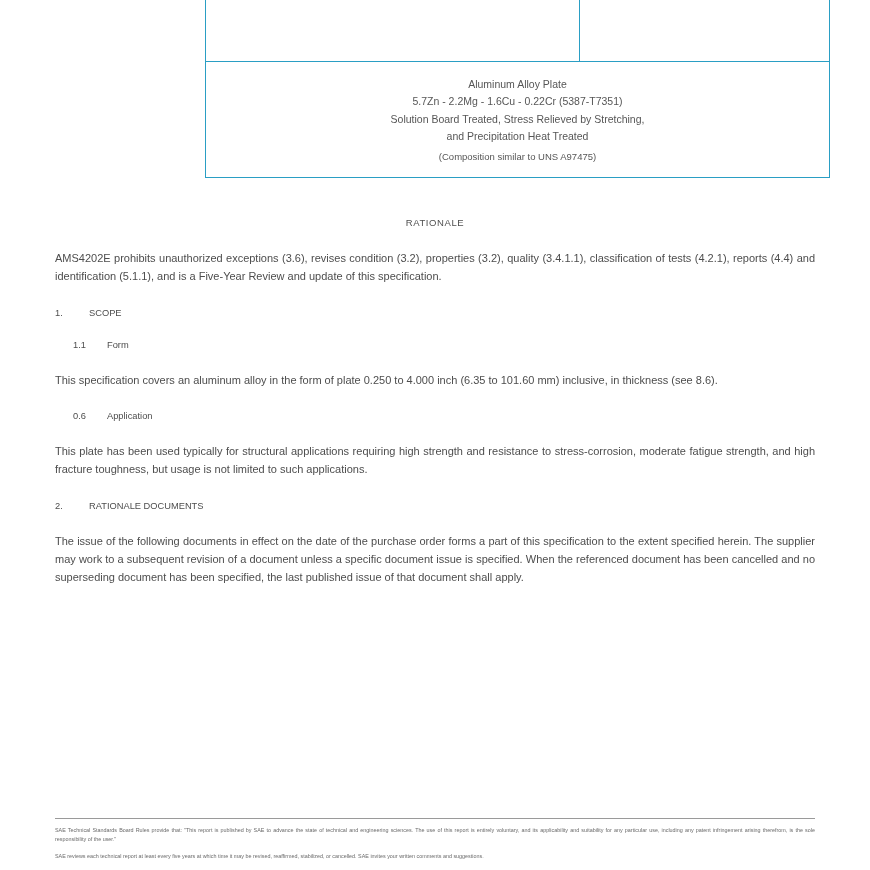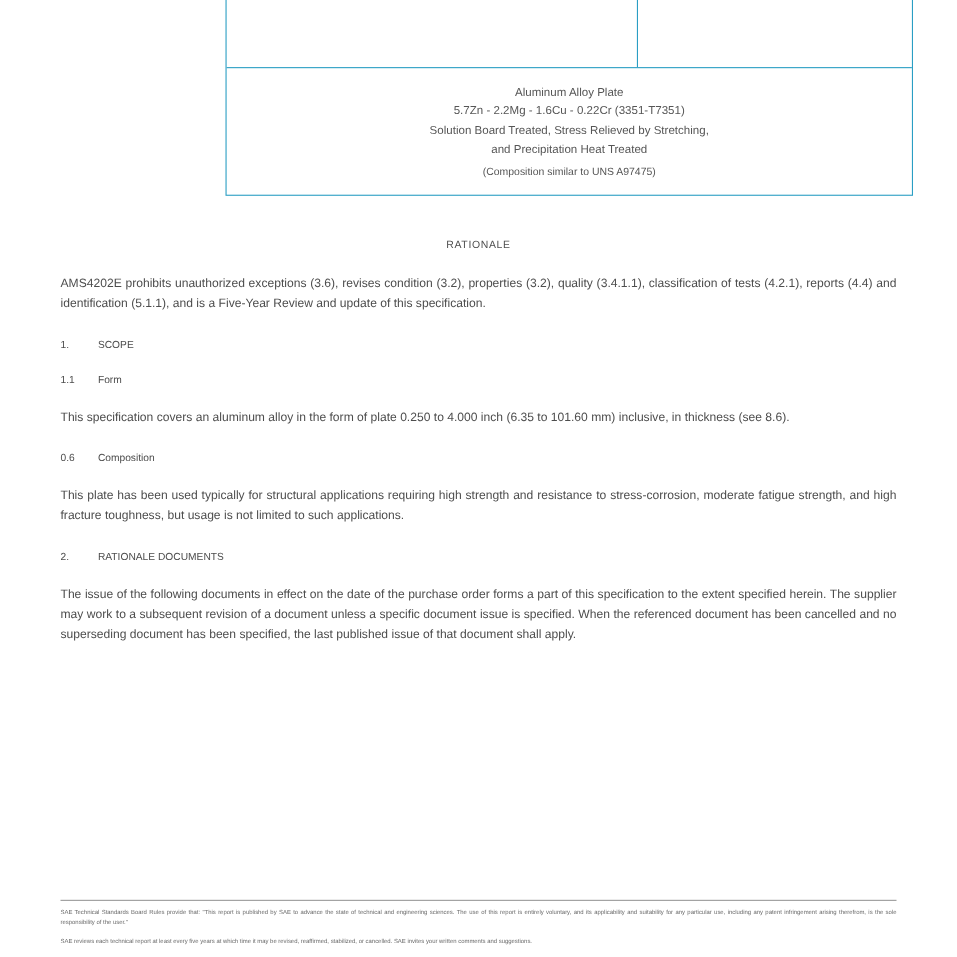--- a/index.html
+++ b/index.html
@@ -101,20 +101,21 @@
     font-size: 9.3px;
     color: #4d4d4d;
     margin: 0 0 22px 0;
   }
   .sec-heading .num {
     display: inline-block;
     width: 34px;
   }
   .sec-heading.sub .num {
     width: 34px;
+    margin-left: 18px;
   }
 
   
   .footer-rule {
     position: absolute;
     left: 55px;
     top: 818px;
     width: 760px;
     border-top: 1px solid #9a9a9a;
   }
@@ -141,21 +142,21 @@
     <div class="header-top">
       <div class="header-left"></div>
       <div class="header-right">
         
         
         
       </div>
     </div>
     <div class="header-title-block">
       <div>Aluminum Alloy Plate</div>
-      <div>5.7Zn - 2.2Mg - 1.6Cu - 0.22Cr (3351-T7351)</div>
+      <div>5.7Zn - 2.2Mg - 1.6Cu - 0.22Cr (5387-T7351)</div>
       <div>Solution Board Treated, Stress Relieved by Stretching,</div>
       <div>and Precipitation Heat Treated</div>
       <span class="comp-note">(Composition similar to UNS A97475)</span>
     </div>
   </div>
 
   <div class="body-wrap">
     <div class="rationale-heading">RATIONALE</div>
     <p class="para">AMS4202E prohibits unauthorized exceptions (3.6), revises condition (3.2), properties (3.2), quality (3.4.1.1), classification of tests (4.2.1), reports (4.4) and identification (5.1.1), and is a Five-Year Review and update of this specification.</p>
 
@@ -163,21 +164,21 @@
       <span class="num">1.</span><span>SCOPE</span>
     </div>
 
     <div class="sec-heading sub">
       <span class="num">1.1</span><span>Form</span>
     </div>
 
     <p class="para">This specification covers an aluminum alloy in the form of plate 0.250 to 4.000 inch (6.35 to 101.60 mm) inclusive, in thickness (see 8.6).</p>
 
     <div class="sec-heading sub">
-      <span class="num">0.6</span><span>Composition</span>
+      <span class="num">0.6</span><span>Application</span>
     </div>
 
     <p class="para">This plate has been used typically for structural applications requiring high strength and resistance to stress-corrosion, moderate fatigue strength, and high fracture toughness, but usage is not limited to such applications.</p>
 
     <div class="sec-heading">
       <span class="num">2.</span><span>RATIONALE DOCUMENTS</span>
     </div>
 
     <p class="para">The issue of the following documents in effect on the date of the purchase order forms a part of this specification to the extent specified herein. The supplier may work to a subsequent revision of a document unless a specific document issue is specified. When the referenced document has been cancelled and no superseding document has been specified, the last published issue of that document shall apply.</p>
   </div>

